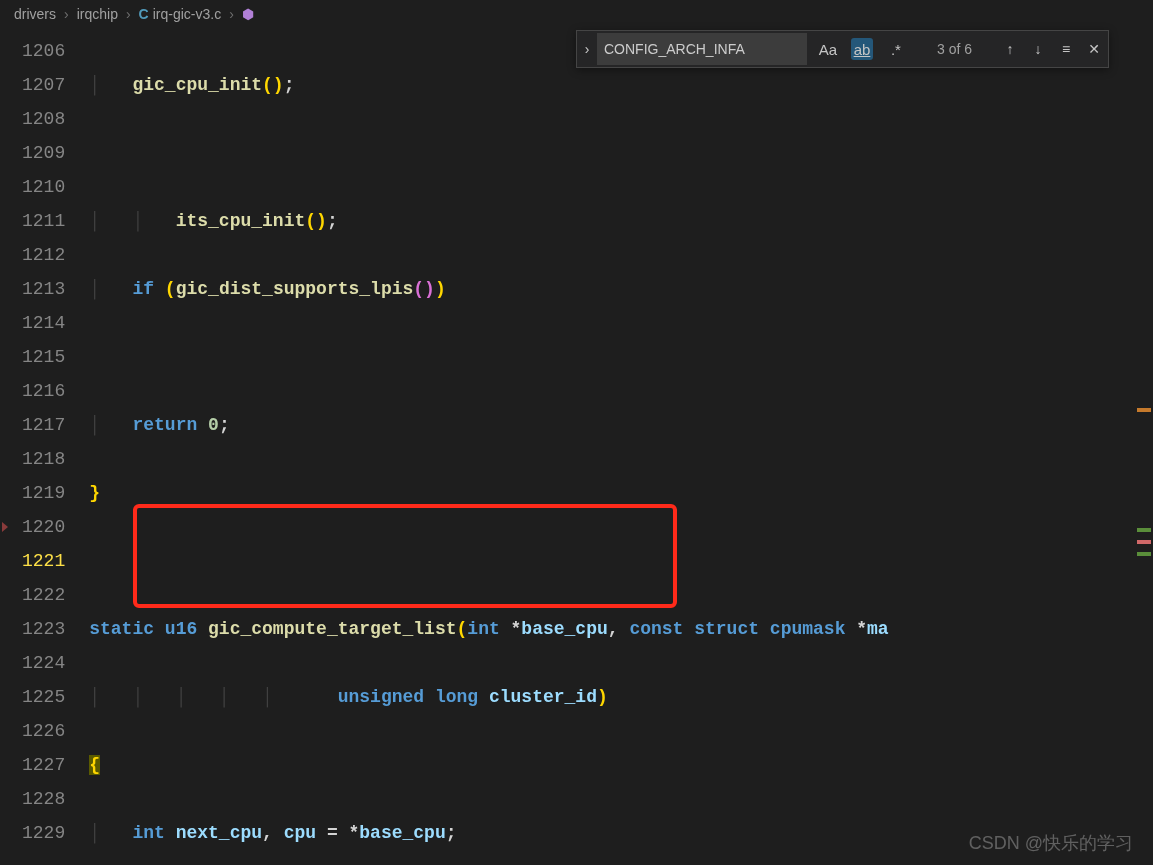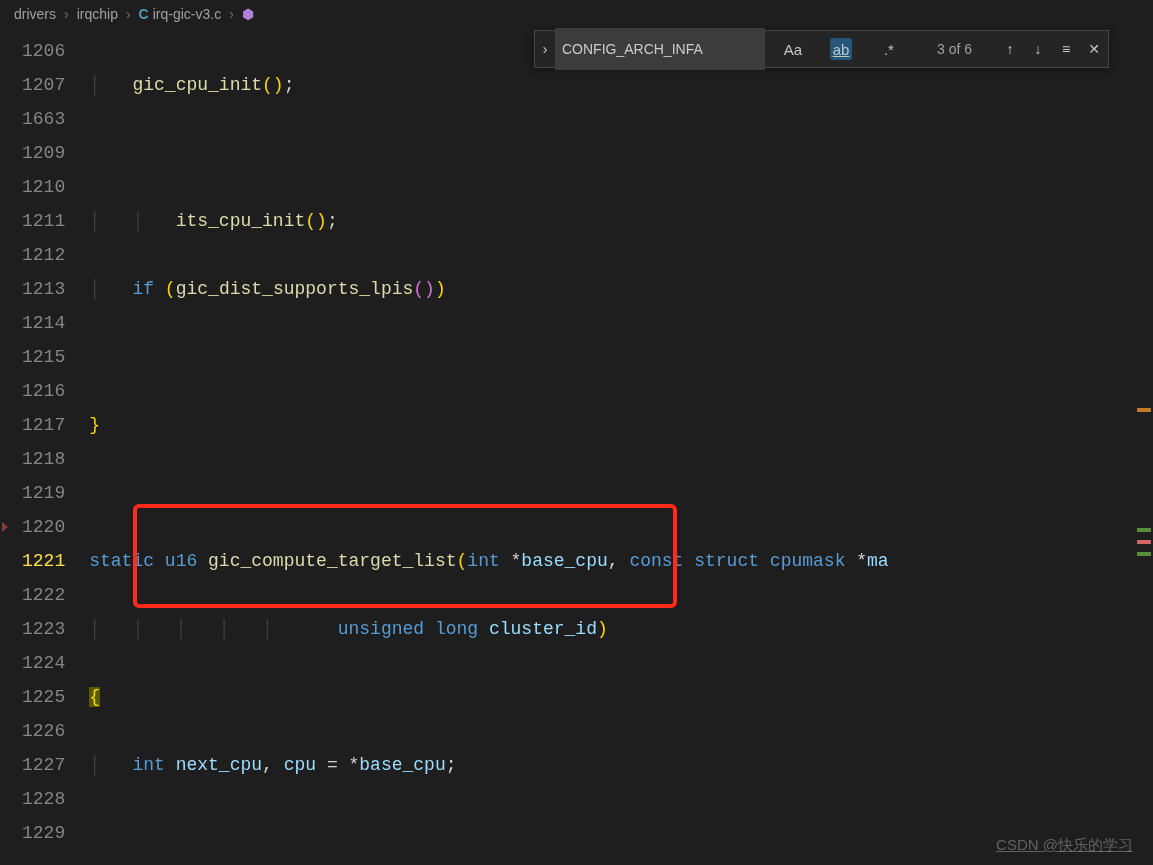--- a/index.html
+++ b/index.html
@@ -40,20 +40,21 @@
     user-select: none;
     line-height: 34px;
   }
   .gutter .hl { color: #fde047; }
   .code {
     padding: 6px 0 0 0;
     line-height: 34px;
     white-space: pre;
     position: relative;
     flex: 1;
+    font-weight: bold;
   }
   .kw { color: #569cd6; }
   .type { color: #569cd6; }
   .func { color: #dcdcaa; }
   .num { color: #b5cea8; }
   .id { color: #9cdcfe; }
   .brace { color: #ffd700; }
   .paren1 { color: #ffd700; }
   .paren2 { color: #da70d6; }
   .indent-guide { color: #404040; }
@@ -84,32 +85,32 @@
     align-items: center;
     justify-content: center;
     height: 100%;
     cursor: pointer;
     color: #cccccc;
   }
   .find-widget .input-box {
     background: #3c3c3c;
     color: #cccccc;
     border: 1px solid #3c3c3c;
-    height: 42px;
+    height: 32px;
     width: 210px;
     padding: 0 6px;
     display: flex;
     align-items: center;
     margin-right: 4px;
   }
   .find-widget .opt {
     width: 22px; height: 22px;
     display: inline-flex;
     align-items: center; justify-content: center;
-    margin: 0 13px;
+    margin: 0 6px;
     cursor: pointer;
     font-size: 15px;
     color: #c5c5c5;
   }
   .find-widget .opt.active { background: #245779; border-radius: 3px; }
   .find-widget .results { margin: 0 24px; color: #a0a0a0; white-space: nowrap; }
   .find-widget .nav-btn {
     width: 24px; height: 24px;
     display: inline-flex; align-items:center; justify-content:center;
     cursor: pointer; color: #c5c5c5;
@@ -123,23 +124,22 @@
   }
   .minimap .mark {
     position: absolute; right: 2px; width: 14px; height: 4px;
   }
   .watermark {
     position: absolute;
     right: 20px;
     bottom: 10px;
     color: rgba(220,220,220,0.35);
     font-family: sans-serif;
-    font-size: 15px;
+    font-size: 18px;
     pointer-events: none;
-    text-decoration: underline;
   }
   .bp-gutter {
     position: absolute;
     left: 2px;
     width: 0; height: 0;
     border-top: 5px solid transparent;
     border-bottom: 5px solid transparent;
     border-left: 6px solid #8a3b3b;
   }
 </style>
@@ -175,21 +175,21 @@
   <div class="nav-btn">↑</div>
   <div class="nav-btn">↓</div>
   <div class="nav-btn">≡</div>
   <div class="nav-btn">✕</div>
 </div>
 
 <div class="editor">
   <div class="gutter">
     <div>1206</div>
     <div>1207</div>
-    <div>1663</div>
+    <div>1208</div>
     <div>1209</div>
     <div>1210</div>
     <div>1211</div>
     <div>1212</div>
     <div>1213</div>
     <div>1214</div>
     <div>1215</div>
     <div>1216</div>
     <div>1217</div>
     <div>1218</div>
@@ -207,20 +207,21 @@
   </div>
 
   <div class="bp-gutter" style="top:494px"></div>
 
   <div class="code">
 <div><span class="indent-guide">│   </span><span class="func">gic_cpu_init</span><span class="paren1">()</span>;</div>
 <div> </div>
 <div><span class="indent-guide">│   │   </span><span class="func">its_cpu_init</span><span class="paren1">()</span>;</div>
 <div><span class="indent-guide">│   </span><span class="kw">if</span> <span class="paren1">(</span><span class="func">gic_dist_supports_lpis</span><span class="paren2">()</span><span class="paren1">)</span></div>
 <div> </div>
+<div><span class="indent-guide">│   </span><span class="kw">return</span> <span class="num">0</span>;</div>
 <div><span class="brace">}</span></div>
 <div> </div>
 <div><span class="kw">static</span> <span class="type">u16</span> <span class="func">gic_compute_target_list</span><span class="paren1">(</span><span class="type">int</span> *<span class="id">base_cpu</span>, <span class="kw">const</span> <span class="kw">struct</span> <span class="type">cpumask</span> *<span class="id">ma</span></div>
 <div><span class="indent-guide">│   │   │   │   │   </span>   <span class="type">unsigned</span> <span class="type">long</span> <span class="id">cluster_id</span><span class="paren1">)</span></div>
 <div><span style="background:#5a5a00;" class="brace">{</span></div>
 <div><span class="indent-guide">│   </span><span class="type">int</span> <span class="id">next_cpu</span>, <span class="id">cpu</span> = *<span class="id">base_cpu</span>;</div>
 
 
 
 

